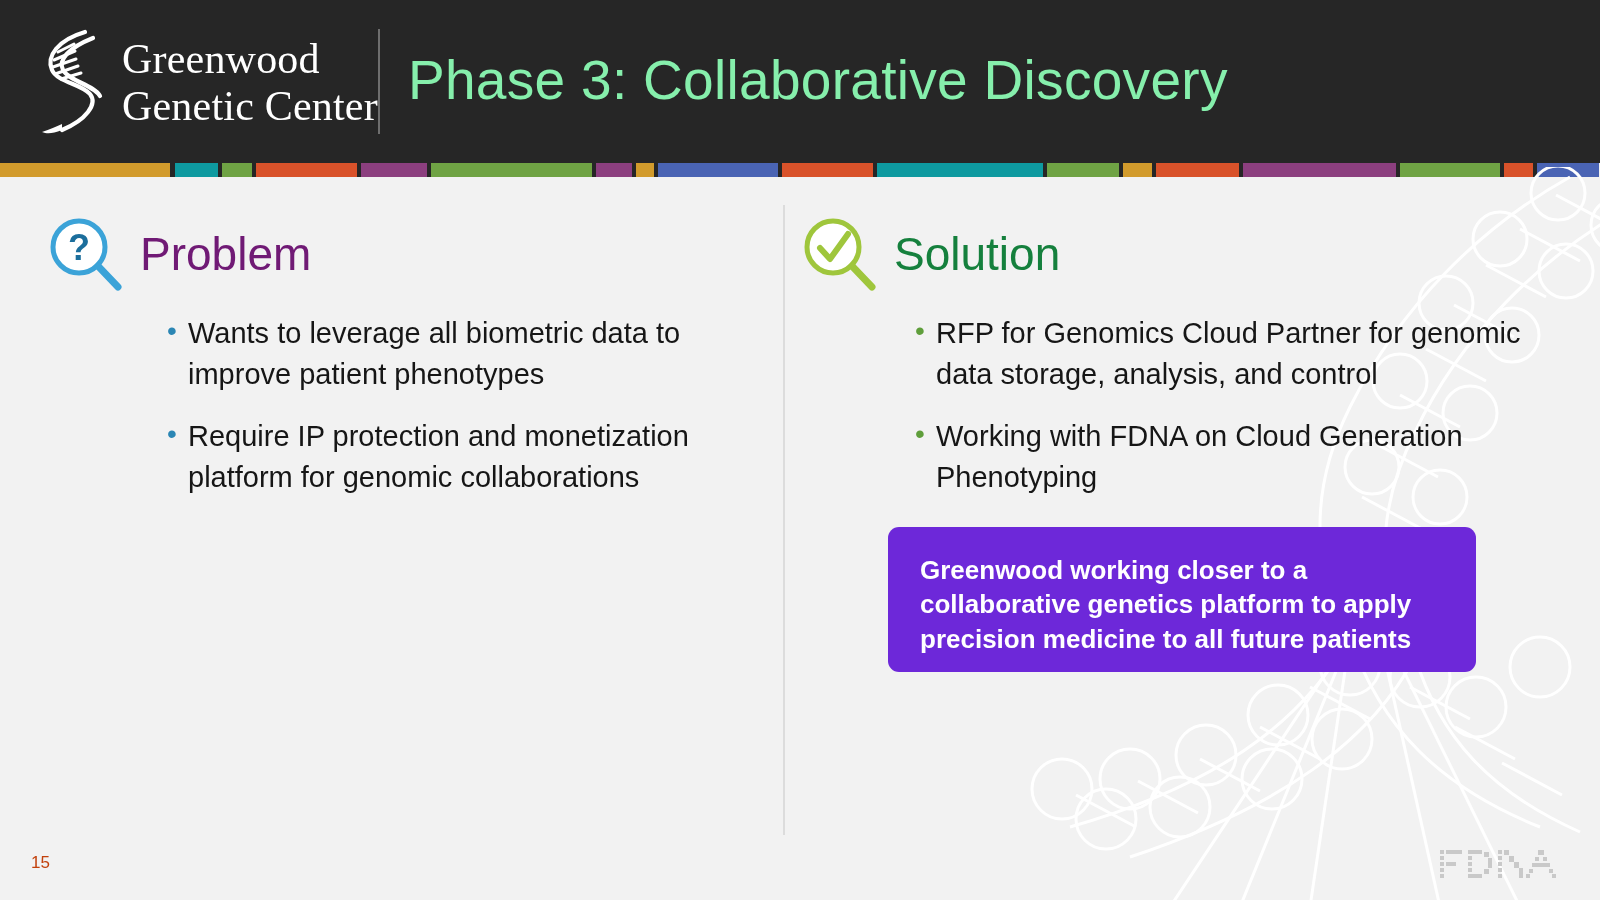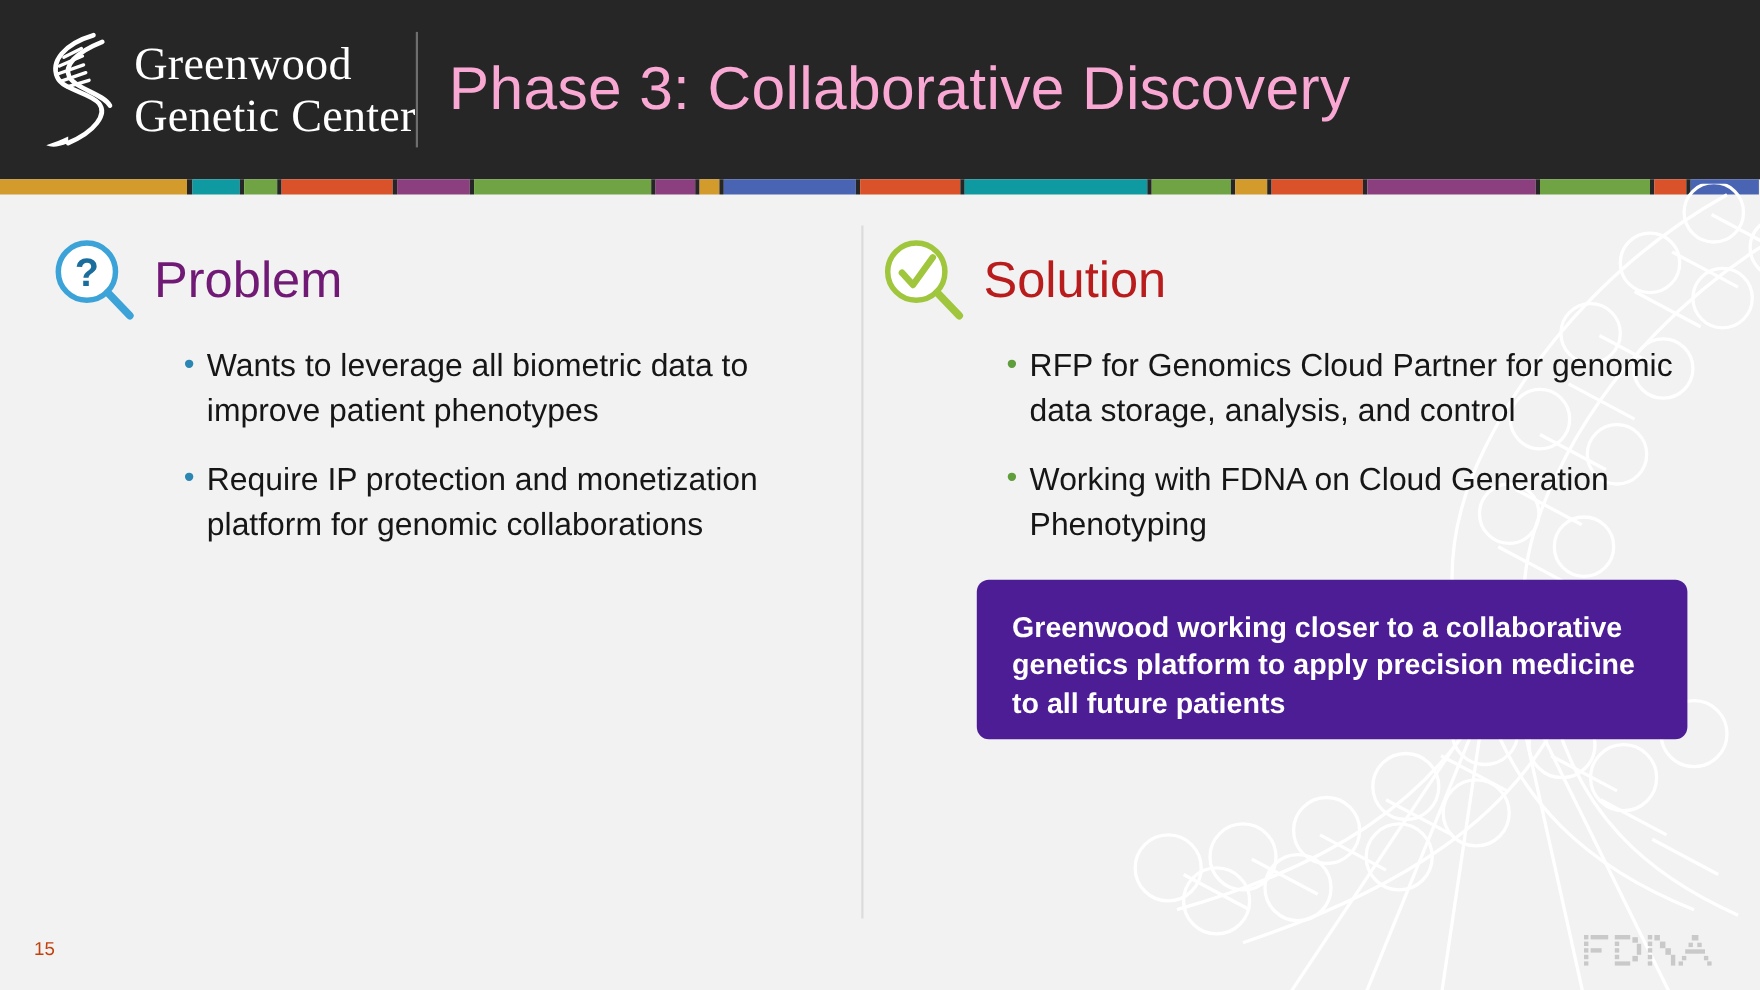--- a/index.html
+++ b/index.html
@@ -60,21 +60,21 @@
     position: absolute;
     left: 378px; top: 29px;
     width: 2px; height: 105px;
     background: #6e6e6e;
   }
   .slide-title {
     position: absolute;
     left: 408px;
     top: 48px;
     font-size: 55px;
-    color: #f9a8d4;
+    color: #86efac;
     font-weight: 400;
     letter-spacing: 0.3px;
     white-space: nowrap;
   }
 
   
   .color-strip {
     position: absolute;
     left: 0; top: 163px;
     width: 1600px;
@@ -118,21 +118,21 @@
     margin-top: 34px;
   }
   .sec-icon { width: 78px; height: 78px; flex: 0 0 auto; }
   .sec-title {
     font-size: 46px;
     font-weight: 400;
     margin-left: 16px;
     line-height: 1;
   }
   .sec-title.problem  { color: #701a75; }
-  .sec-title.solution { color: #b91c1c; }
+  .sec-title.solution { color: #15803d; }
 
   ul.bullets {
     list-style: none;
     margin: 16px 0 0 0;
     padding: 0;
   }
   ul.bullets li {
     position: relative;
     padding-left: 42px;
     margin-bottom: 20px;
@@ -151,23 +151,23 @@
   .col-left  ul.bullets li::before { color: #2b86b4; }
   .col-right ul.bullets li::before { color: #5f9e3b; }
 
   .col-left  ul.bullets { margin-left: 100px; width: 600px; }
   .col-right ul.bullets { margin-left: 94px;  width: 640px; }
 
   .callout {
     position: absolute;
     left: 88px;
     top: 350px;
-    width: 646px;
+    width: 588px;
     height: 145px;
-    background: #4c1d95;
+    background: #6d28d9;
     border-radius: 11px;
     box-sizing: border-box;
     padding: 26px 30px 0 32px;
   }
   .callout-text {
     color: #ffffff;
     font-size: 26px;
     font-weight: bold;
     line-height: 1.32;
   }

